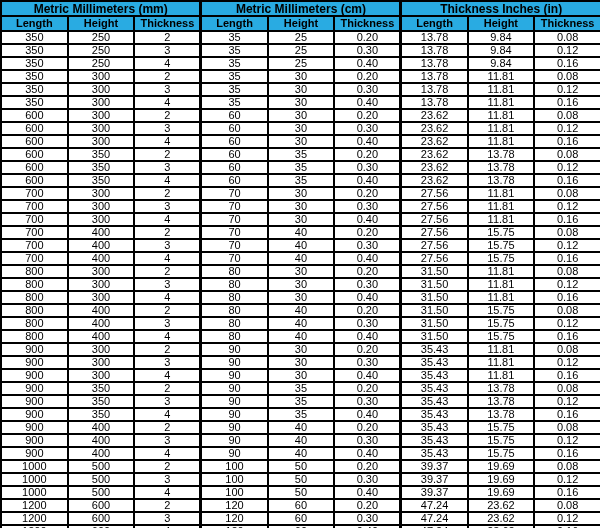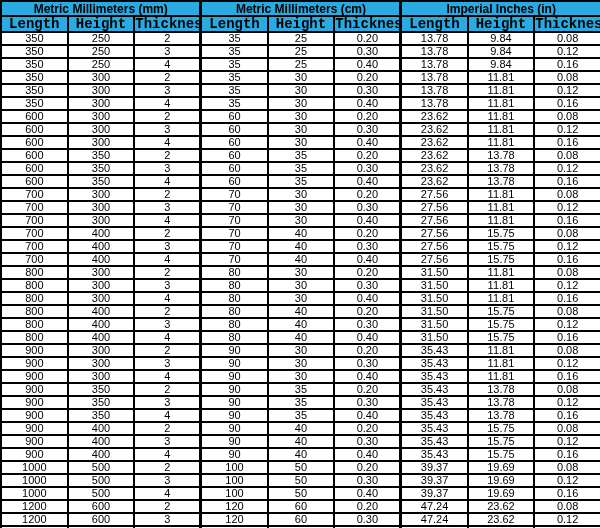--- a/index.html
+++ b/index.html
@@ -35,23 +35,22 @@
   }
   tr.group-header th {
     background: #29ABE2;
     font-weight: bold;
     font-size: 12px;
     height: 13px;
   }
   tr.sub-header th {
     background: #29ABE2;
     font-weight: bold;
-    font-size: 14px;
+    font-size: 11px;
     height: 13px;
-    font-family: Liberation Mono, monospace;
   }
   tbody td {
     background: #ffffff;
     font-size: 11px;
     font-weight: normal;
   }
   
   tr.group-header th { border-left-width: 3px; }
   tr.group-header th:first-child { border-left-width: 2px; }
   tr.sub-header th:nth-child(3n+1),
@@ -64,21 +63,21 @@
 
 <div class="table-wrap">
   <table class="conv">
     <colgroup>
       <col span="9" style="width:66.67px">
     </colgroup>
     <thead>
       <tr class="group-header">
         <th colspan="3">Metric Millimeters (mm)</th>
         <th colspan="3">Metric Millimeters (cm)</th>
-        <th colspan="3">Imperial Inches (in)</th>
+        <th colspan="3">Thickness Inches (in)</th>
       </tr>
       <tr class="sub-header">
         <th>Length</th>
         <th>Height</th>
         <th>Thickness</th>
         <th>Length</th>
         <th>Height</th>
         <th>Thickness</th>
         <th>Length</th>
         <th>Height</th>

